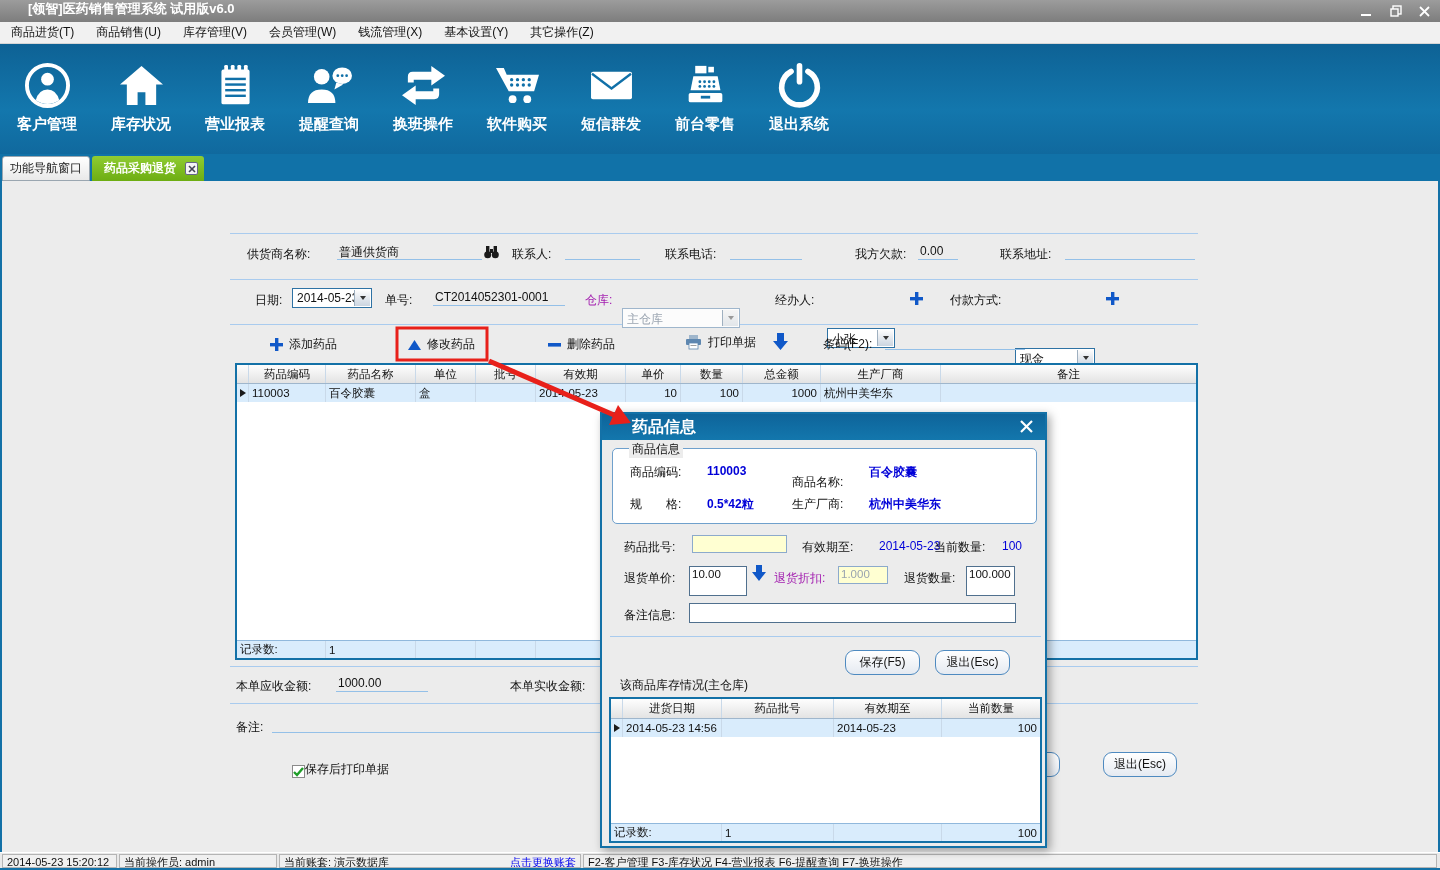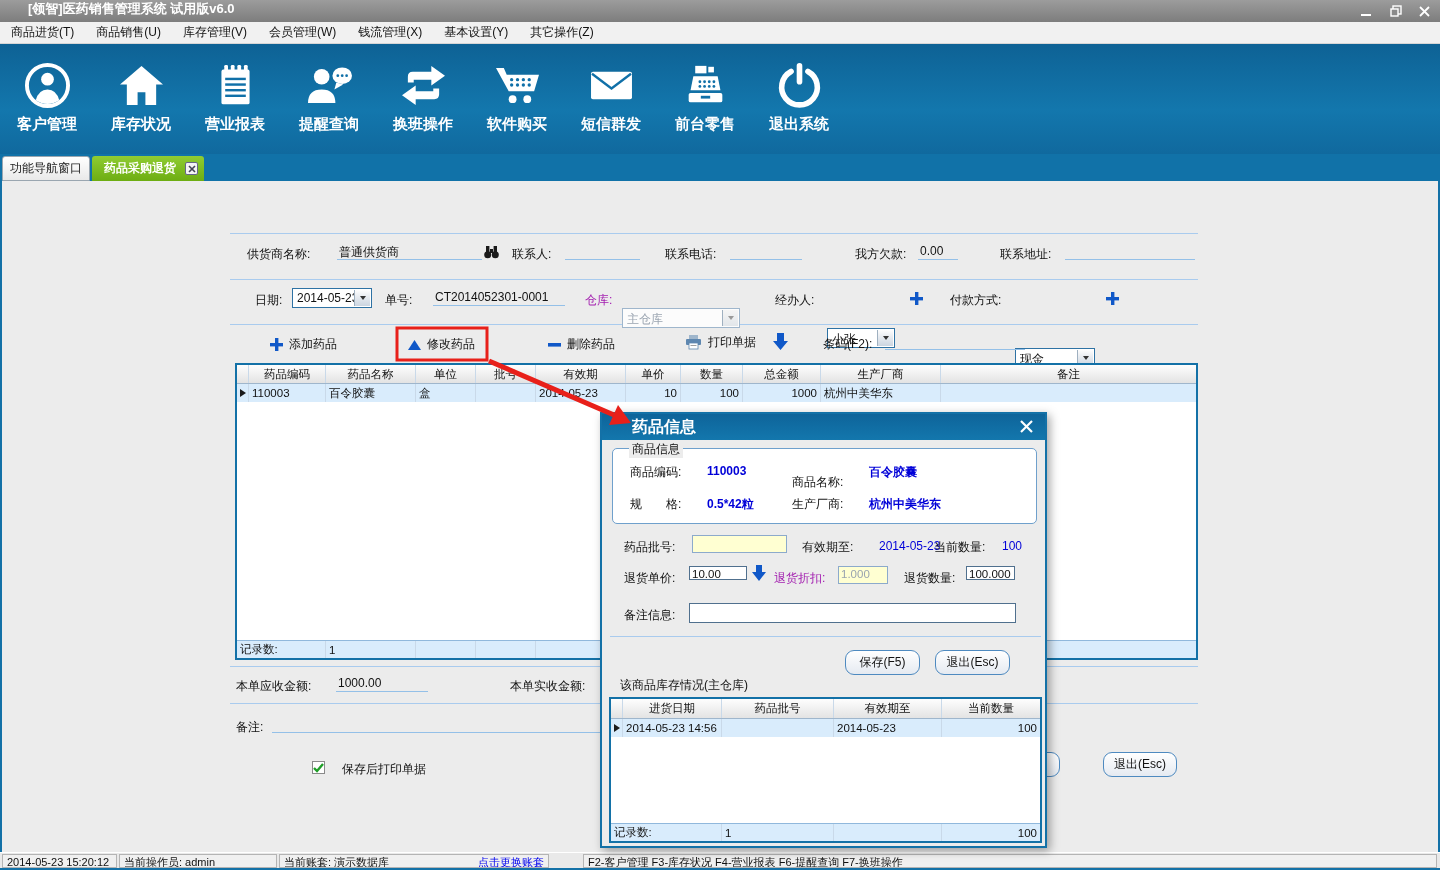--- a/index.html
+++ b/index.html
@@ -63,21 +63,21 @@
   
   .dialog{left:600px;top:412px;width:447px;height:436px;background:#ECECEC;border:2px solid #1371A7;
     z-index:10;box-shadow:3px 3px 9px rgba(0,0,0,.35)}
   .dlg-title{height:26px;background:linear-gradient(#0E649A,#1377AD);display:flex;align-items:center;
     color:#fff;font-weight:bold;font-size:16px;padding-left:30px;position:relative}
   .dlg-close{position:absolute;right:12px;top:6px;cursor:pointer;display:flex}
   .groupbox{border:1px solid #6FA0CC;border-radius:5px;background:#fff}
   .legend{position:absolute;top:-8px;left:16px;background:#ECECEC;padding:0 3px;font-size:12px}
   .bv{color:#0000D8;font-weight:bold;font-size:12px;white-space:nowrap}
   .bvn{color:#0000D8;font-size:12px;white-space:nowrap}
-  .tin{border:1px solid #50708E;background:#fff;height:14px;font-size:11.5px;padding:1px 2px;white-space:nowrap;overflow:hidden}
+  .tin{border:1px solid #50708E;background:#fff;height:30px;font-size:11.5px;padding:1px 2px;white-space:nowrap;overflow:hidden}
   .yin{border:1px solid #8CAACC;background:#FFFFD2;height:18px;font-size:11.5px;padding:1px 2px;white-space:nowrap;overflow:hidden}
   
   .statusbar{left:0;top:852px;width:1440px;height:16px;background:#E9E9E9;border-top:1px solid #fff}
   .sbox{height:14px;border:1px solid #B4B4B4;font-size:11px;line-height:12px;padding:1px 4px;
     white-space:nowrap;overflow:hidden;background:#F0F0F0}
   .slink{color:#0000EE;text-decoration:underline;cursor:pointer}
   .chk{width:13px;height:13px;background:#fff;border:1px solid #8A8A8A;display:flex;align-items:center;justify-content:center}
 </style>
 </head>
 <body>
@@ -395,21 +395,21 @@
   </div>
 
   <span class="a lbl" style="left:236px;top:678px">本单应收金额:</span>
   <div class="a uin" style="left:336px;top:675px;width:92px">1000.00</div>
   <span class="a lbl" style="left:510px;top:678px">本单实收金额:</span>
   <div class="a uin" style="left:608px;top:675px;width:92px;color:#0000D8">1000.00</div>
 
   <span class="a lbl" style="left:236px;top:719px">备注:</span>
   <div class="a uin" style="left:272px;top:716px;width:680px"></div>
 
-  <div class="a" style="left:312px;top:761px;display:flex;align-items:flex-start;gap:17px">
+  <div class="a" style="left:292px;top:761px;display:flex;align-items:flex-end;gap:0">
     <span class="chk">
       <svg width="11" height="10">
           <polyline points="1,5 4,8 10,1" fill="none" stroke="#1F9E28" stroke-width="2.4"></polyline>
         </svg>
       </span>
     <span class="lbl">保存后打印单据</span>
   </div>
 
   <div class="btn a" style="left:1000px;top:752px;width:60px;height:25px"></div>
   <div class="btn a" style="left:1103px;top:752px;width:74px;height:25px">退出(Esc)</div>
@@ -486,21 +486,21 @@
         <div class="cell st-c2">1</div>
         <div class="cell st-c3"></div>
         <div class="cell st-c4 num">100</div>
       </div>
     </div>
   </div>
 
   <div class="statusbar a">
     <div class="sbox a" style="left:2px;top:1px;width:115px">2014-05-23 15:20:12</div>
     <div class="sbox a" style="left:119px;top:1px;width:158px">当前操作员: admin</div>
-    <div class="sbox a" style="left:279px;top:1px;width:270px;display:flex;justify-content:space-between">
+    <div class="sbox a" style="left:279px;top:1px;width:302px;display:flex;justify-content:space-between">
       <span>当前账套: 演示数据库</span>
       <span class="slink">点击更换账套</span>
     </div>
     <div class="sbox a" style="left:583px;top:1px;width:854px">F2-客户管理 F3-库存状况 F4-营业报表 F6-提醒查询 F7-换班操作</div>
   </div>
   <div class="a" style="left:0;top:868px;width:1440px;height:2px;background:#1371A7"></div>
 
   <svg class="a" width="1440" height="870" style="left:0;top:0;z-index:30;pointer-events:none">
     <rect x="397" y="328" width="90" height="32" fill="none" stroke="#E8201A" stroke-width="3"></rect>
     <line x1="489" y1="361" x2="614" y2="415" stroke="#E8201A" stroke-width="5"></line>

